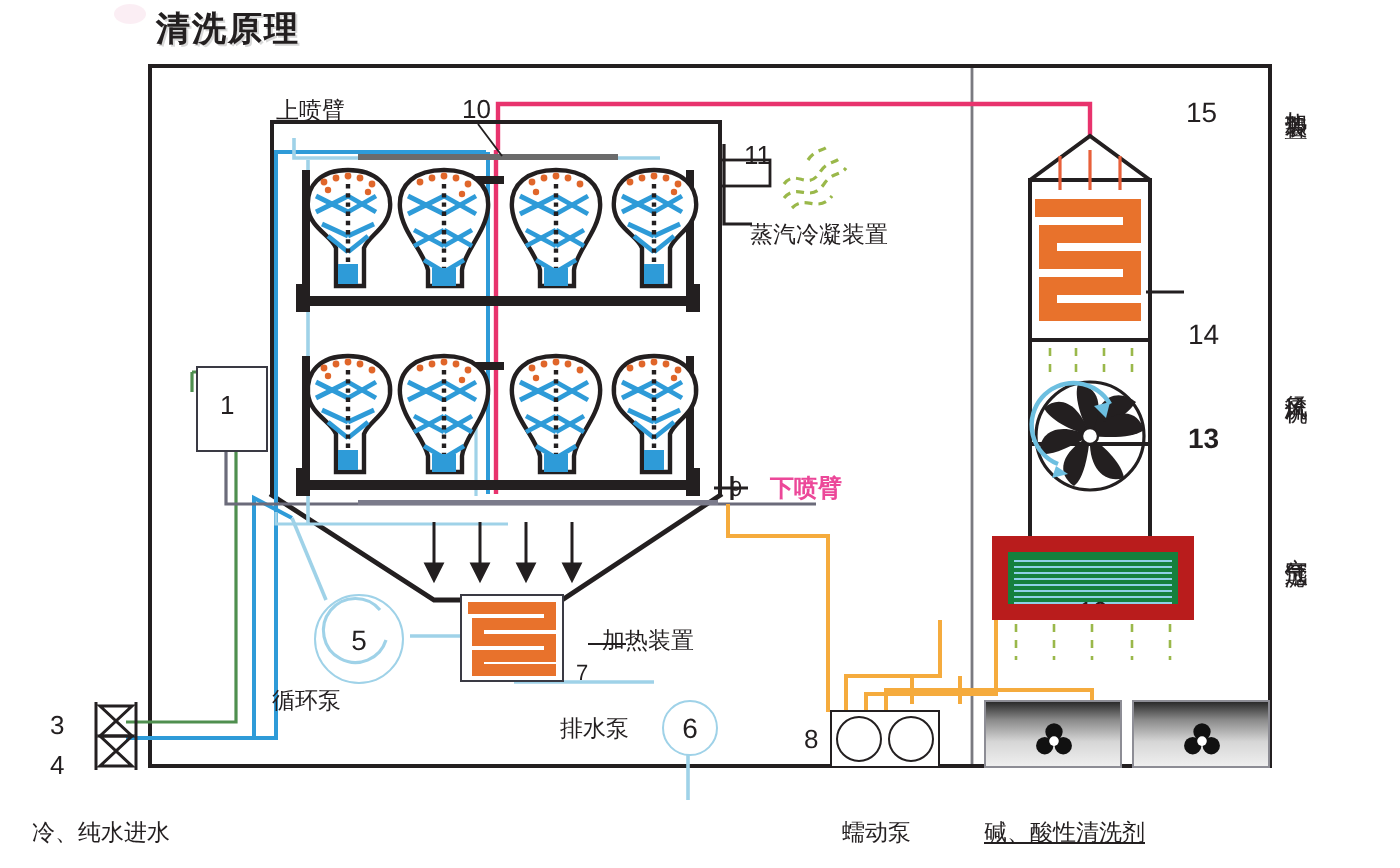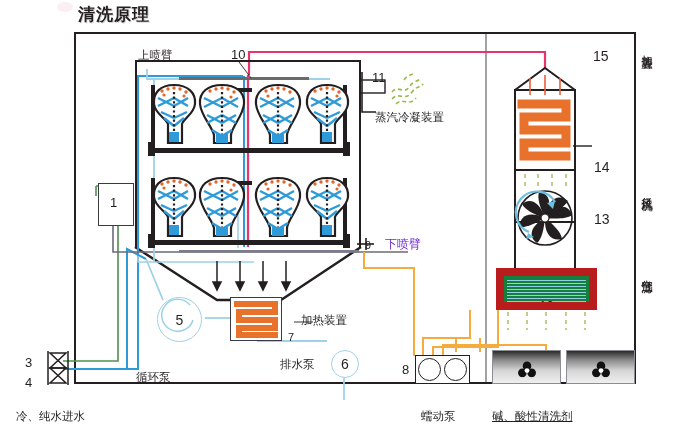--- a/index.html
+++ b/index.html
@@ -14,21 +14,21 @@
   #frame{left:74px;top:32px;width:562px;height:352px;border:2.5px solid #231f20;
          background:#fff;box-sizing:border-box;}
   #heatzone{left:486px;top:34px;width:148px;height:348px;
          background:linear-gradient(180deg,#f2dfa6 0%,#f7ecc8 55%,#fdfaf0 100%);}
   
   #chamber-top{left:135px;top:60px;width:226px;height:187px;
          border:2.2px solid #231f20;border-bottom:none;box-sizing:border-box;background:transparent;}
   .lab-cn{font-size:11.5px;color:#231f20;white-space:nowrap;}
   .num{font-size:13px;color:#231f20;white-space:nowrap;font-family:"Liberation Sans",sans-serif;}
   .num-lg{font-size:14px;}
-  .pink{color:#6d28d9;font-weight:normal;font-size:12px;}
+  .pink{color:#ec4899;font-weight:bold;font-size:12px;}
   .vert{writing-mode:vertical-rl;text-orientation:upright;font-size:11.5px;
         line-height:13px;letter-spacing:1px;color:#231f20;}
   
   .pumpc{border:1.6px solid #9fd2e8;border-radius:50%;
          display:flex;align-items:center;justify-content:center;
          font-size:14px;color:#231f20;background:#fff;}
   
   .boxd{border:1.8px solid #3a3a44;background:#fff;box-sizing:border-box;}
   
   #filter12{left:496px;top:268px;width:101px;height:42px;border:8px solid #b91c1c;
@@ -483,30 +483,30 @@
   <div class="abs lab-cn" style="left:138px;top:48px;">上喷臂</div>
   <div class="abs num" style="left:231px;top:47px;">10</div>
 
   <div class="abs num" style="left:372px;top:70px;">11</div>
   <div class="abs lab-cn" style="left:362px;top:110px;margin-left:13px;">蒸汽冷凝装置</div>
 
   <div class="abs num" style="left:365px;top:239px;font-size:11px;">9</div>
   <div class="abs pink" style="left:385px;top:236px;">下喷臂</div>
 
   <div class="abs lab-cn" style="left:301px;top:313px;">加热装置</div>
-  <div class="abs lab-cn" style="left:136px;top:370px;">循环泵</div>
+  <div class="abs lab-cn" style="left:136px;top:343px;">循环泵</div>
   <div class="abs lab-cn" style="left:280px;top:357px;">排水泵</div>
   <div class="abs lab-cn" style="left:421px;top:409px;">蠕动泵</div>
   <div class="abs lab-cn" style="left:492px;top:409px;text-decoration:underline;">碱、酸性清洗剂</div>
   <div class="abs lab-cn" style="left:16px;top:409px;">冷、纯水进水</div>
 
   <div class="abs num" style="left:25px;top:355px;">3</div>
   <div class="abs num" style="left:25px;top:375px;">4</div>
 
   <div class="abs num num-lg" style="left:565px;top:48px;margin-left:28px;">15</div>
   <div class="abs num num-lg" style="left:594px;top:138px;margin-top:21px;">14</div>
-  <div class="abs num num-lg" style="left:594px;top:211px;">13</div>
+  <div class="abs num num-lg" style="left:594px;top:211px;font-weight:bold;">13</div>
 
   <div class="abs vert" style="left:640px;top:46px;">加热装置</div>
   <div class="abs vert" style="left:640px;top:188px;">径流风机</div>
   <div class="abs vert" style="left:640px;top:270px;">空气过滤</div>
 
 </div>
 
 </body></html>

